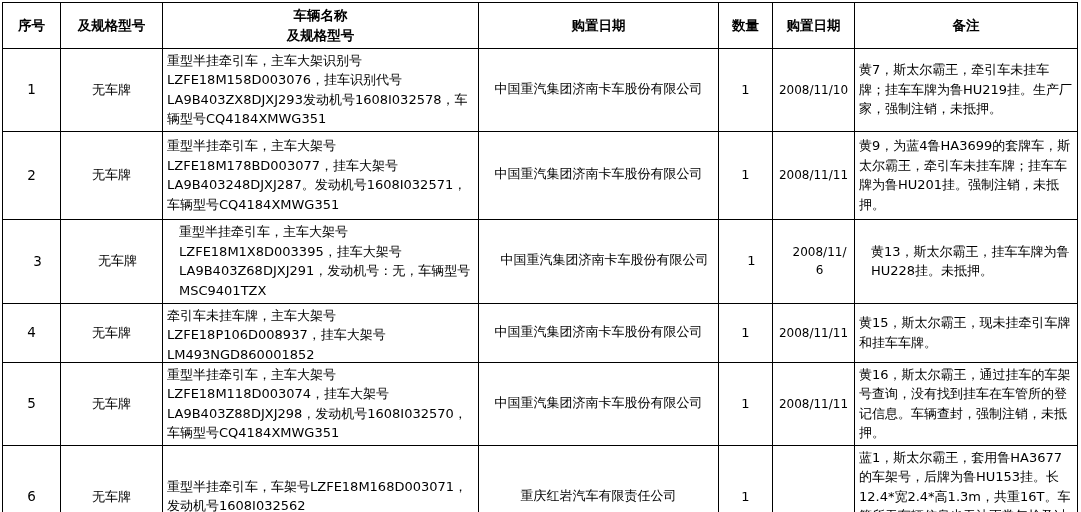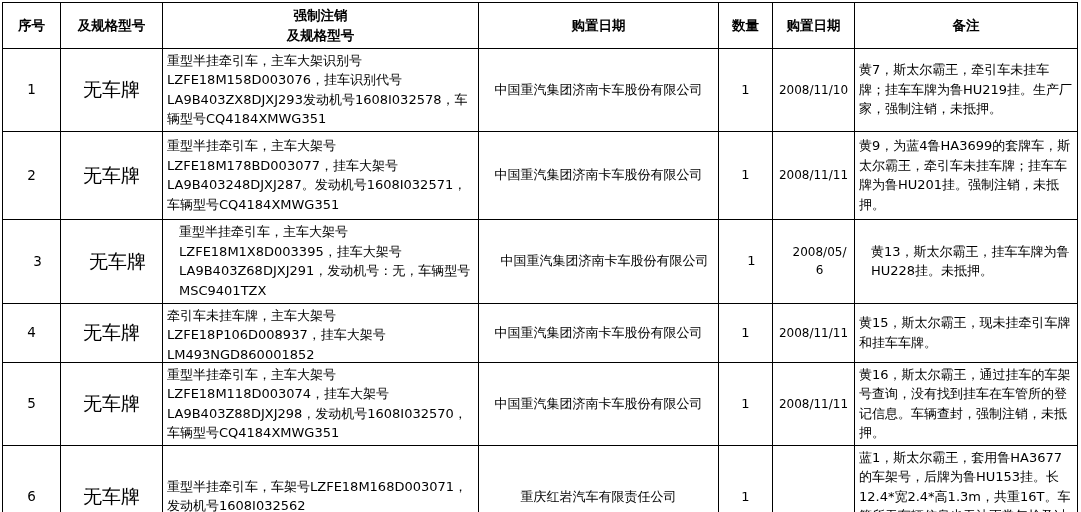--- a/index.html
+++ b/index.html
@@ -59,27 +59,28 @@
   col.c-note  { width: 223px; }
 
   td.cell-index,
   td.cell-plate,
   td.cell-qty,
   td.cell-date {
     text-align: center;
   }
   td.cell-maker {
     text-align: center;
+    font-family: Liberation Mono, monospace;
   }
   td.cell-name,
   td.cell-note {
     text-align: left;
   }
   td.cell-index { font-size: 13.5px; }
-  td.cell-plate { font-size: 19px; }
+  td.cell-plate { font-size: 13px; }
   td.cell-qty   { font-size: 13px; }
   td.cell-date  { font-size: 12px; }
   td.cell-name  { font-size: 13px; padding-left: 6px; }
   td.cell-maker { font-size: 13px; padding: 2px 6px; }
   td.cell-note  { font-size: 13px; padding-left: 6px; }
 
   tr.row-1 td { height: 76px; }
   tr.row-2 td { height: 88px; }
   tr.row-3 td { height: 84px; padding-left: 16px; }
   tr.row-4 td { height: 58px; }
@@ -104,21 +105,21 @@
       <col class="c-maker">
       <col class="c-qty">
       <col class="c-date">
       <col class="c-note">
     </colgroup>
     <thead>
       <tr>
         <th>序号</th>
         <th>及规格型号</th>
         <th>
-          <span class="hdr-two-line">强制注销</span>
+          <span class="hdr-two-line">车辆名称</span>
           <span class="hdr-two-line">及规格型号</span>
         </th>
         <th>购置日期</th>
         <th>数量</th>
         <th>购置日期</th>
         <th>备注</th>
       </tr>
     </thead>
     <tbody>
       <tr class="row-1">
@@ -138,21 +139,21 @@
         <td class="cell-qty">1</td>
         <td class="cell-date">2008/11/11</td>
         <td class="cell-note">黄9，为蓝4鲁HA3699的套牌车，斯太尔霸王，牵引车未挂车牌；挂车车牌为鲁HU201挂。强制注销，未抵押。</td>
       </tr>
       <tr class="row-3">
         <td class="cell-index">3</td>
         <td class="cell-plate">无车牌</td>
         <td class="cell-name">重型半挂牵引车，主车大架号LZFE18M1X8D003395，挂车大架号LA9B403Z68DJXJ291，发动机号：无，车辆型号MSC9401TZX</td>
         <td class="cell-maker">中国重汽集团济南卡车股份有限公司</td>
         <td class="cell-qty">1</td>
-        <td class="cell-date">2008/05/6</td>
+        <td class="cell-date">2008/11/6</td>
         <td class="cell-note">黄13，斯太尔霸王，挂车车牌为鲁HU228挂。未抵押。</td>
       </tr>
       <tr class="row-4">
         <td class="cell-index">4</td>
         <td class="cell-plate">无车牌</td>
         <td class="cell-name">
             <span class="clip-bottom">牵引车未挂车牌，主车大架号LZFE18P106D008937，挂车大架号LM493NGD860001852</span>
           </td>
         <td class="cell-maker">中国重汽集团济南卡车股份有限公司</td>
         <td class="cell-qty">1</td>

